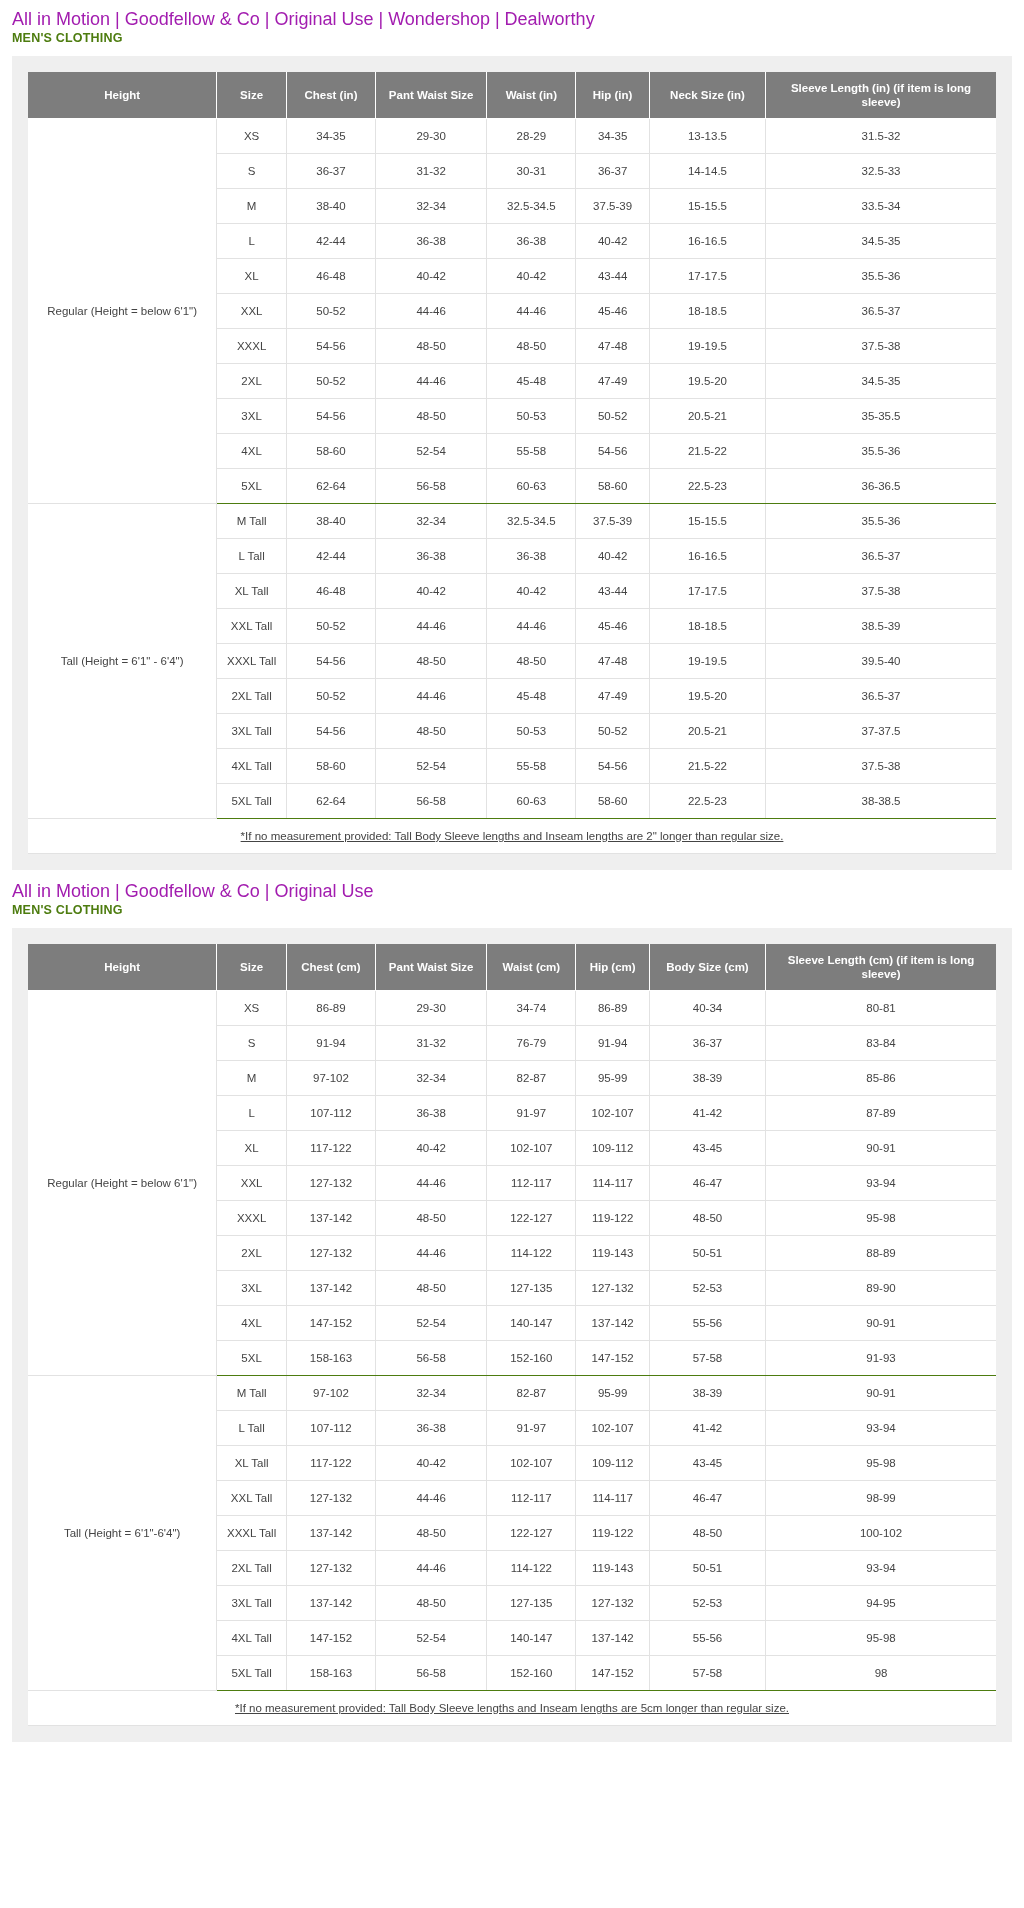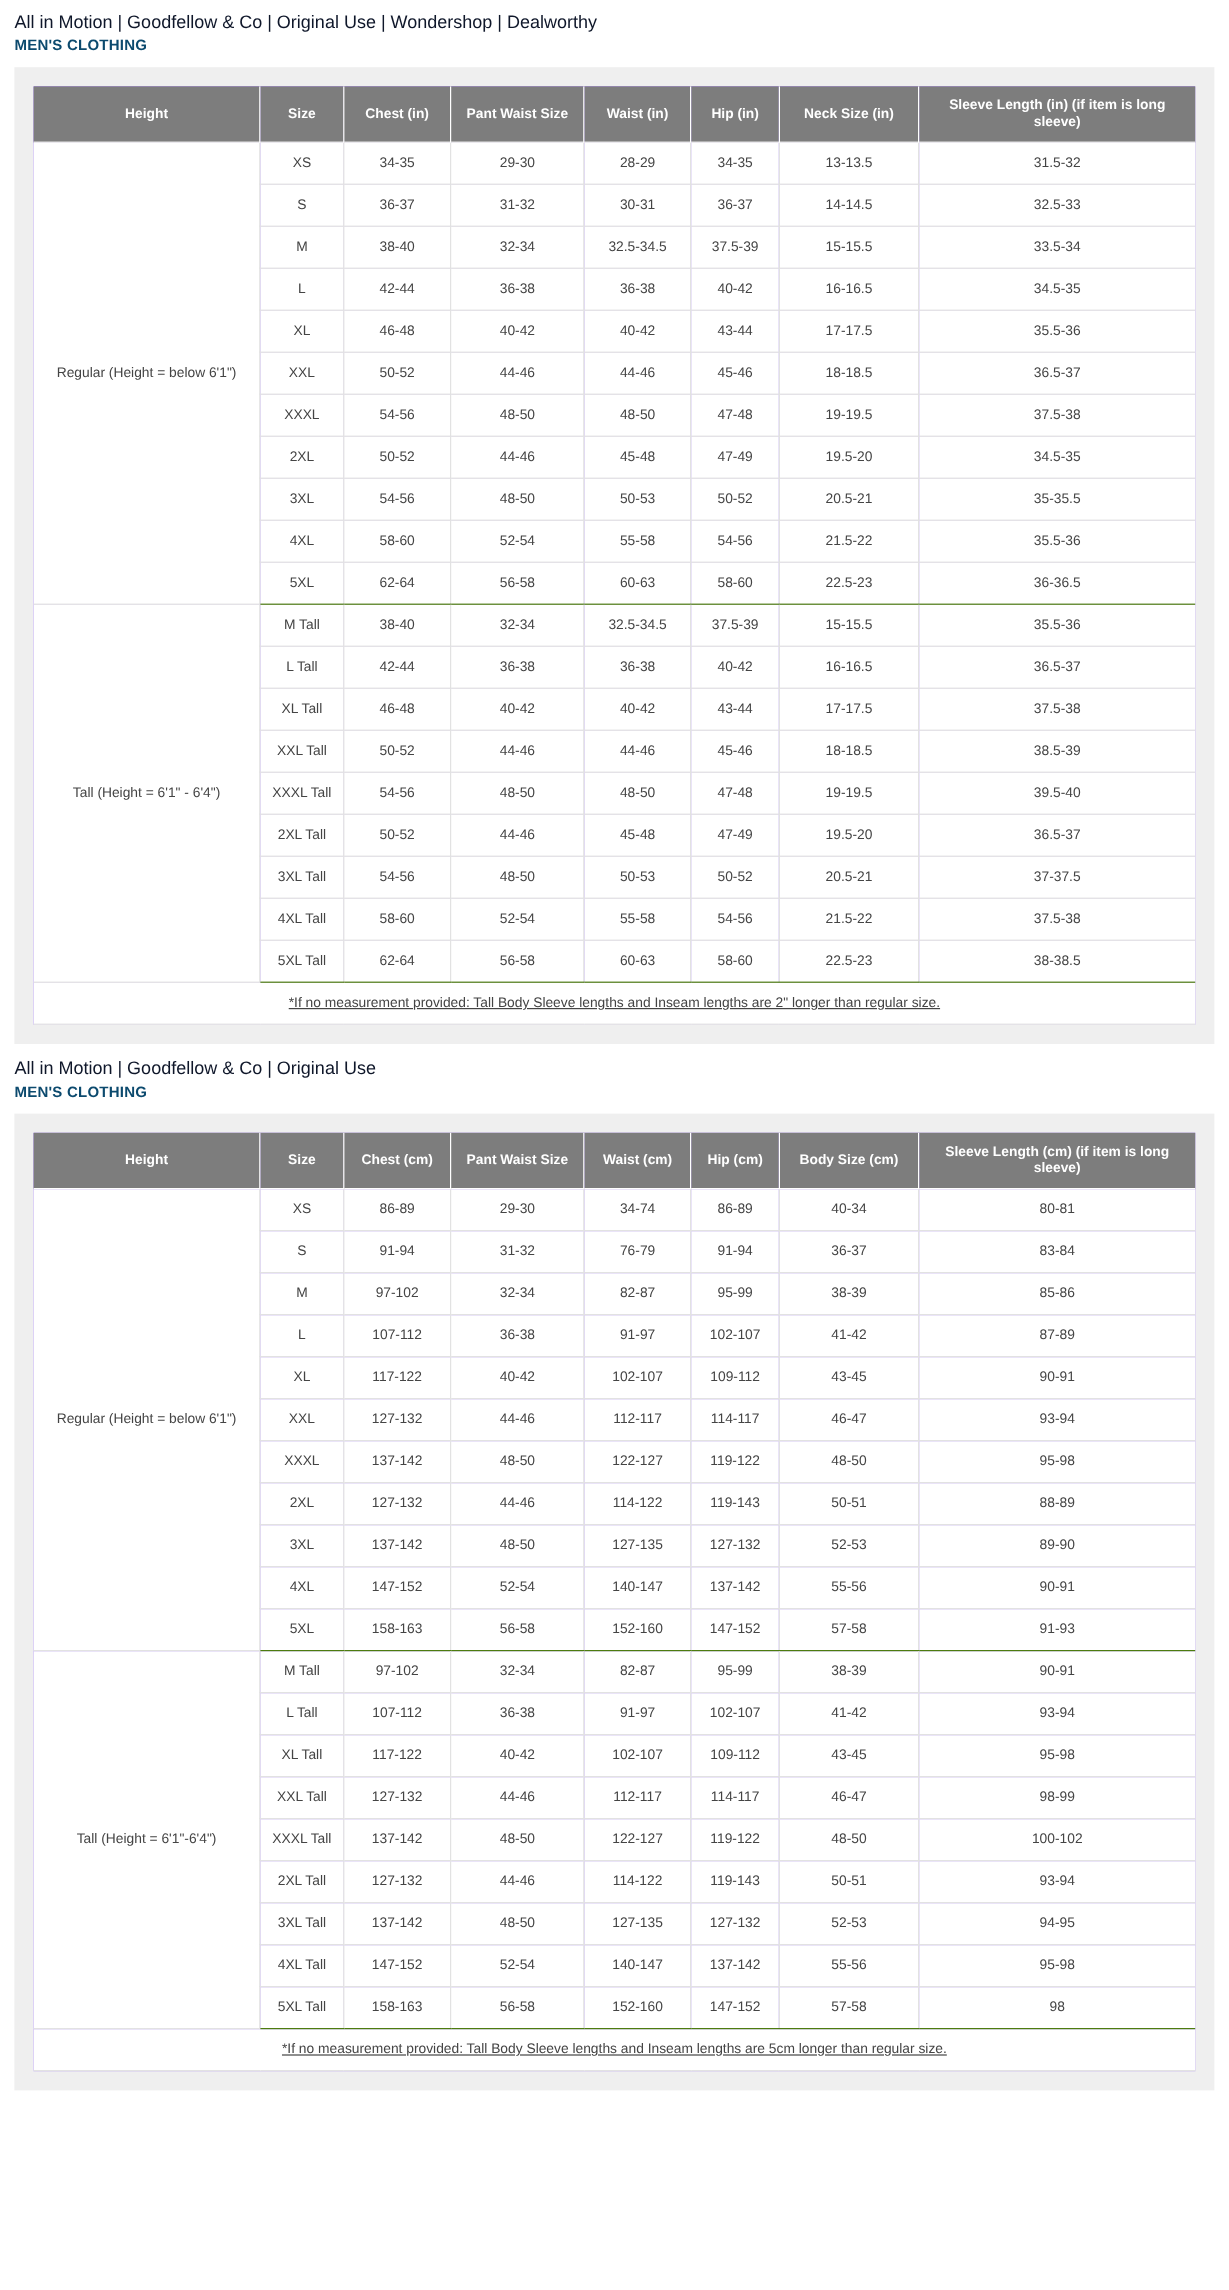--- a/index.html
+++ b/index.html
@@ -15,42 +15,42 @@
   }
   .page {
     width: 1024px;
     box-sizing: border-box;
     padding: 10px 0 12px 0;
   }
   .section-header {
     padding: 0 12px 0 12px;
   }
   .brands {
-    font-size: 15px;
-    color: #0f172a;
+    font-size: 18px;
+    color: #a21caf;
     line-height: 18px;
     margin-bottom: 2px;
   }
   .cat-title {
     font-size: 12.5px;
     font-weight: bold;
-    color: #0c4a6e;
+    color: #4d7c0f;
     letter-spacing: 0.2px;
     line-height: 16px;
   }
   .table-wrap {
     background: #efefef;
     margin: 10px 12px 0 12px;
     padding: 16px 16px 16px 16px;
     box-sizing: border-box;
   }
   table.size-table {
     width: 100%;
     border-collapse: collapse;
-    background: #8b5cf6;
+    background: #c2410c;
     table-layout: fixed;
   }
   table.size-table th {
     background: #7d7d7d;
     color: #ffffff;
     font-size: 11.5px;
     font-weight: bold;
     text-align: center;
     padding: 9px 4px;
     border-right: 1px solid #ffffff;

